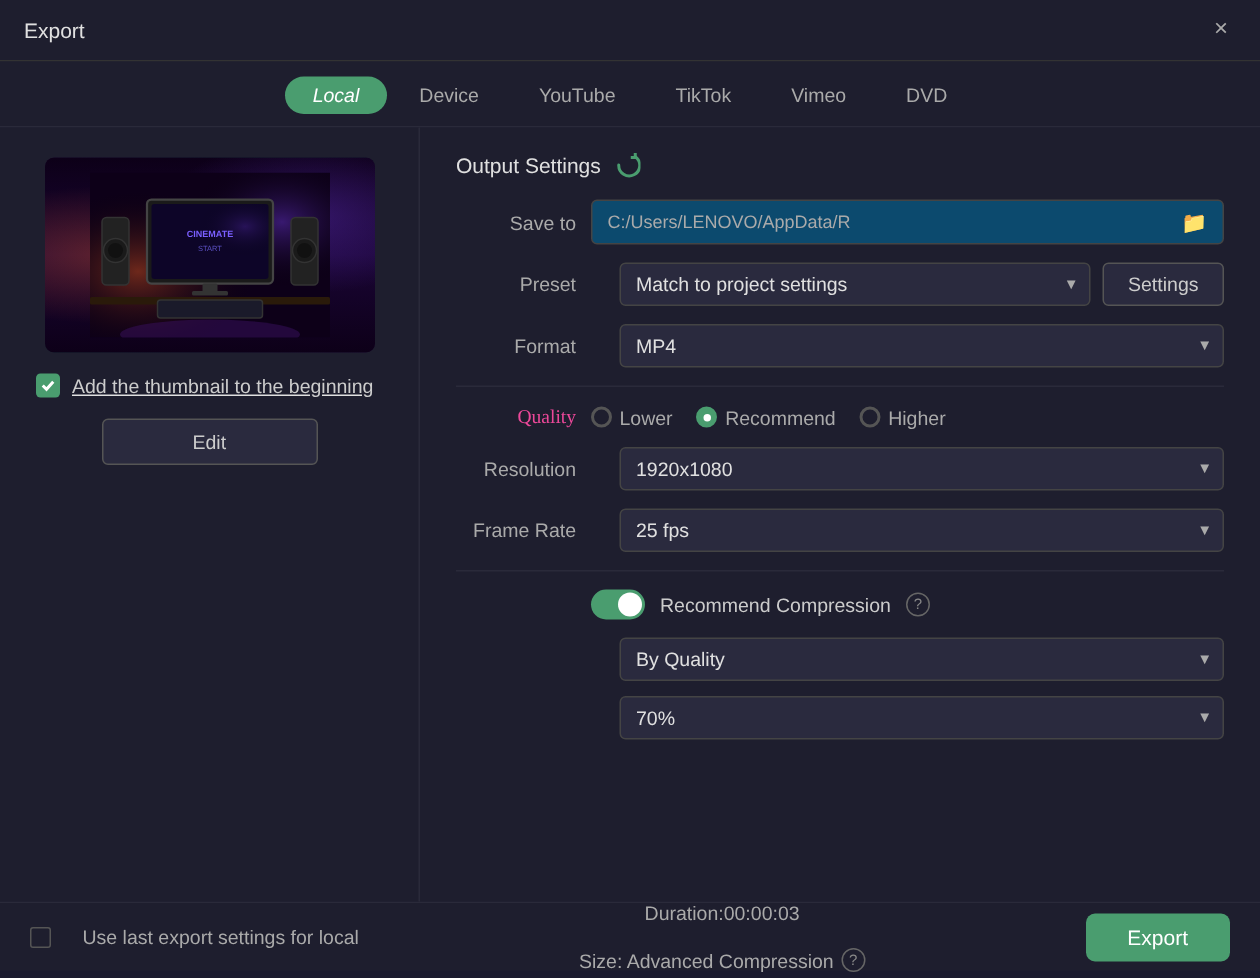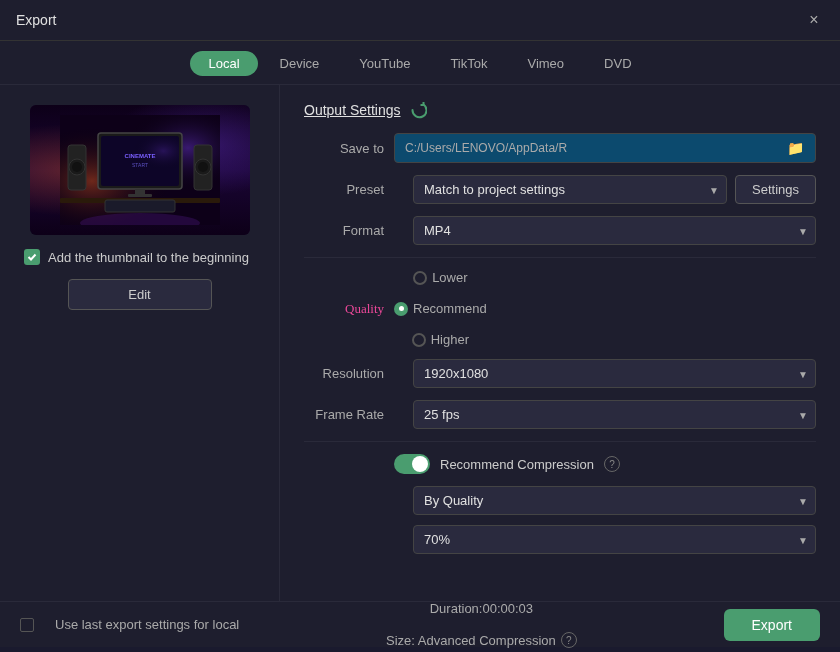--- a/index.html
+++ b/index.html
@@ -53,20 +53,21 @@
       border-radius: 20px;
       border: none;
       background: transparent;
       color: #aaa;
       cursor: pointer;
       font-size: 13px;
     }
     .tab.active {
       background: #4a9d6f;
       color: #fff;
+      font-style: italic;
     }
 
     .main-content {
       display: flex;
       height: calc(652px - 42px - 48px - 46px);
     }
 
     .left-panel {
       width: 280px;
       min-width: 280px;
@@ -101,20 +102,21 @@
       justify-content: center;
       position: relative;
     }
 
     .checkbox-row {
       display: flex;
       align-items: center;
       gap: 8px;
       align-self: flex-start;
       margin-left: 4px;
+      text-decoration: underline;
     }
     .checkbox-custom {
       width: 16px;
       height: 16px;
       border-radius: 3px;
       background: #4a9d6f;
       display: flex;
       align-items: center;
       justify-content: center;
       cursor: pointer;
@@ -144,21 +146,20 @@
     }
     .right-panel::-webkit-scrollbar { width: 6px; }
     .right-panel::-webkit-scrollbar-track { background: #1a1a2a; }
     .right-panel::-webkit-scrollbar-thumb { background: #444; border-radius: 3px; }
 
     .output-settings-header {
       display: flex;
       align-items: center;
       gap: 8px;
       margin-bottom: 14px;
-      text-decoration: underline;
     }
     .output-settings-title {
       font-size: 14px;
       font-weight: 500;
       color: #e0e0e0;
     }
     .refresh-icon {
       width: 18px;
       height: 18px;
       color: #4a9d6f;
@@ -277,21 +278,20 @@
       text-align: right;
       color: #ec4899;
       font-size: 13px;
       flex-shrink: 0;
       font-family: Liberation Serif, serif;
     }
     .radio-group {
       display: flex;
       align-items: center;
       gap: 16px;
-      flex-direction: column;
     }
     .radio-option {
       display: flex;
       align-items: center;
       gap: 5px;
       cursor: pointer;
     }
     .radio-circle {
       width: 14px;
       height: 14px;

